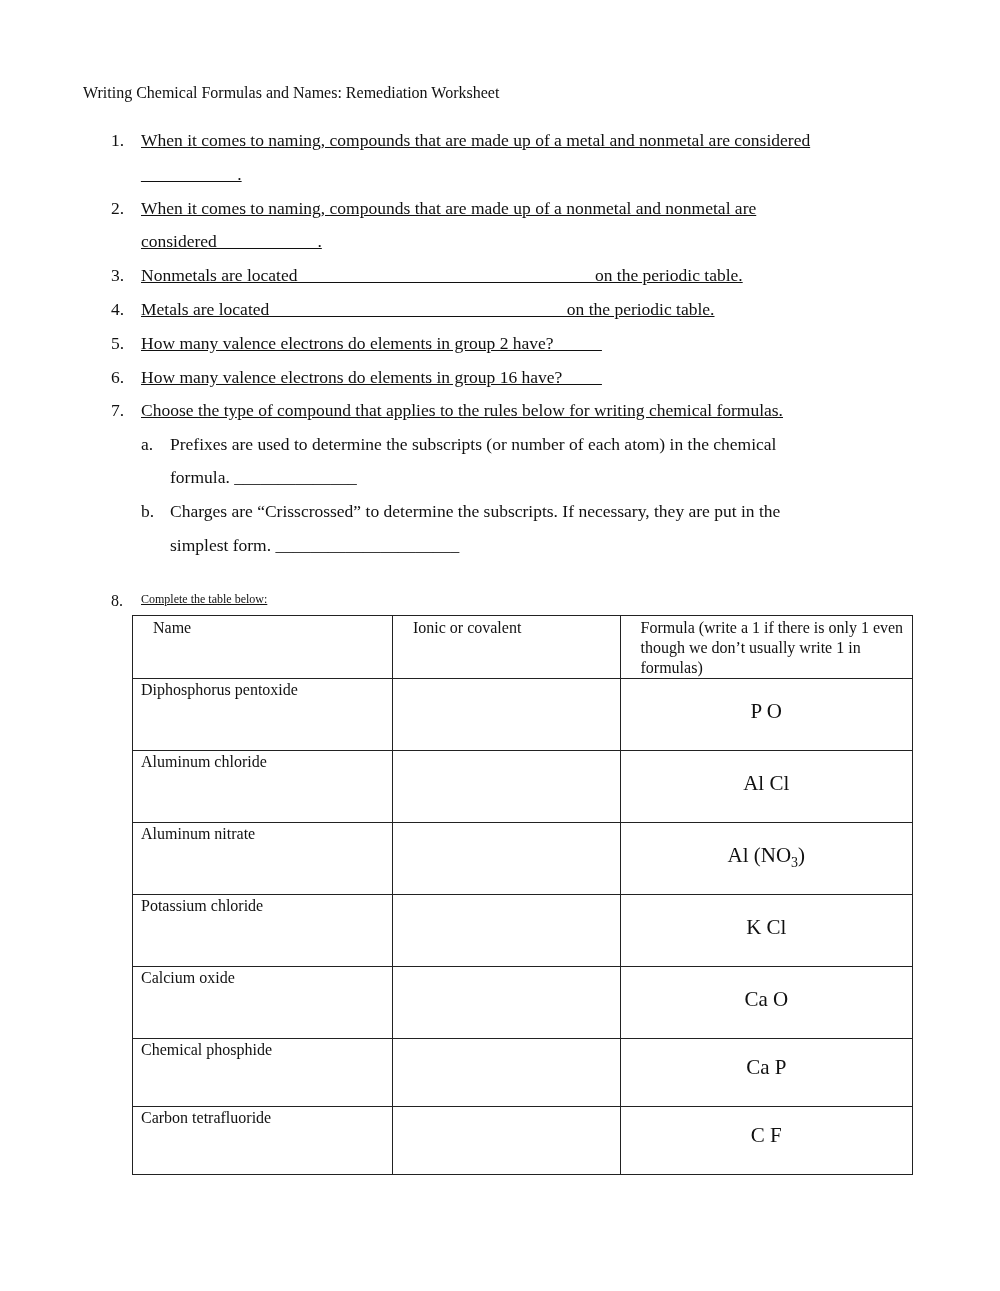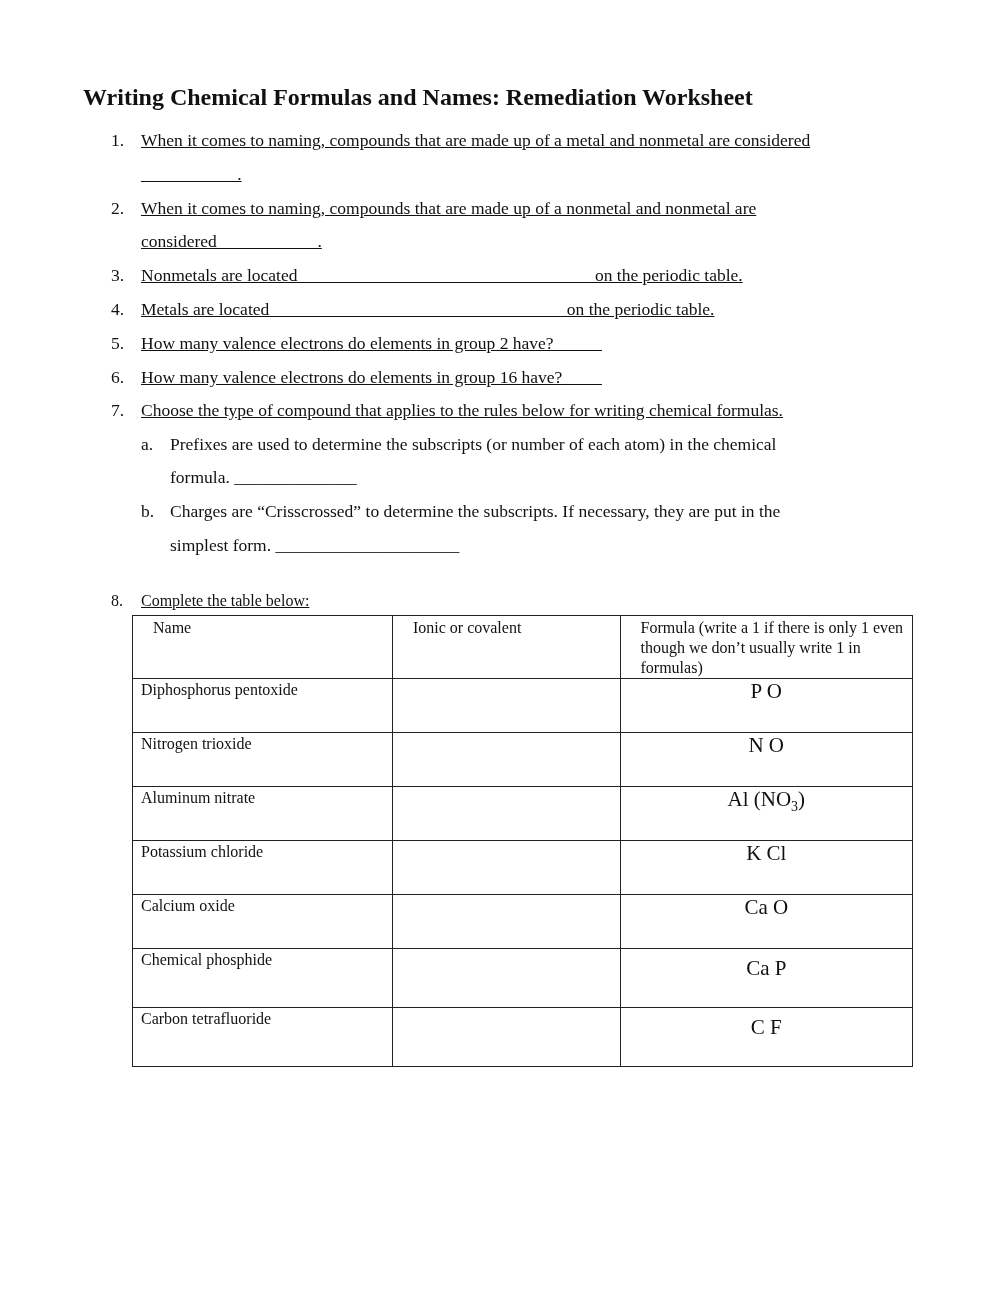--- a/index.html
+++ b/index.html
@@ -1,30 +1,30 @@
 <!DOCTYPE html>
 <html><head>
 <meta charset="utf-8">
 <style>
   html, body { margin:0; padding:0; background:#ffffff; }
   body { width:1000px; height:1291px; position:relative; font-family:"Liberation Serif", serif; color:#111; }
-  .title { position:absolute; left:83px; top:84px; font-size:24px; font-weight:bold; }
+  .title { position:absolute; left:83px; top:84px; font-size:16px; font-weight:normal; }
   .q { position:absolute; font-size:17.5px; white-space:nowrap; }
   .num { position:absolute; left:111px; }
   .txt { position:absolute; left:141px;text-decoration:underline; }
   .sub-num { position:absolute; left:141px; }
   .sub-txt { position:absolute; left:170px;text-align:center; }
   table { position:absolute; left:132px; top:615px; width:781px; border-collapse:collapse; font-size:16px; }
   td { border:1.2px solid #222; vertical-align:top; padding:2px 8px 0 8px; }
   th { border:1.2px solid #222; vertical-align:top; padding:2px 8px 0 20px; font-weight:normal; text-align:left; line-height:20px; }
   .c1 { width:242px; } .c2 { width:209px; } .c3 { width:278px; }
   tr.r td { height:51px;margin-top:36px; }
   tr.hdr th { height:60px; }
-  .formula { text-align:center; font-size:21px; padding-top:0; }
-  .formula.low { padding-top:7px;text-align:center; }
+  .formula { text-align:center; font-size:21px; padding-top:20px; }
+  .formula.low { padding-top:16px;text-align:center; }
 </style>
 </head>
 <body>
 
 <div class="title">Writing Chemical Formulas and Names: Remediation Worksheet</div>
 
 <div>
   <span class="q num" style="top:130px">1.</span>
   <span class="q txt" style="top:130px">When it comes to naming, compounds that are made up of a metal and nonmetal are considered</span>
   <span class="q txt" style="top:164px">___________.</span>
@@ -68,39 +68,39 @@
 </div>
 
 <div>
   <span class="q sub-num" style="top:501px">b.</span>
   <span class="q sub-txt" style="top:501px">Charges are “Crisscrossed” to determine the subscripts. If necessary, they are put in the</span>
   <span class="q sub-txt" style="top:535px">simplest form. _____________________</span>
 </div>
 
 <div>
   <span class="q num" style="top:592px; font-size:16px">8.</span>
-  <span class="q txt" style="top:592px; font-size:16px">Complete the table below:</span>
+  <span class="q txt" style="top:592px; font-size:12px">Complete the table below:</span>
 </div>
 
 <table>
   <tbody>
       <tr class="hdr">
     <th class="c1">Name</th>
     <th class="c2">Ionic or covalent</th>
     <th class="c3">Formula (write a 1 if there is only 1 even though we don’t usually write 1 in formulas)</th>
   </tr>
   <tr class="r">
     <td>Diphosphorus pentoxide</td>
     <td></td>
     <td class="formula">P  O</td>
   </tr>
   <tr class="r">
-    <td>Nitrogen trioxide</td>
+    <td>Aluminum chloride</td>
     <td></td>
-    <td class="formula">N  O</td>
+    <td class="formula">Al  Cl</td>
   </tr>
   <tr class="r">
     <td>Aluminum nitrate</td>
     <td></td>
     <td class="formula"><span>Al  (NO</span><sub style="font-size:14px">3</sub><span>)</span></td>
   </tr>
   <tr class="r">
     <td>Potassium chloride</td>
     <td></td>
     <td class="formula">K  Cl</td>

